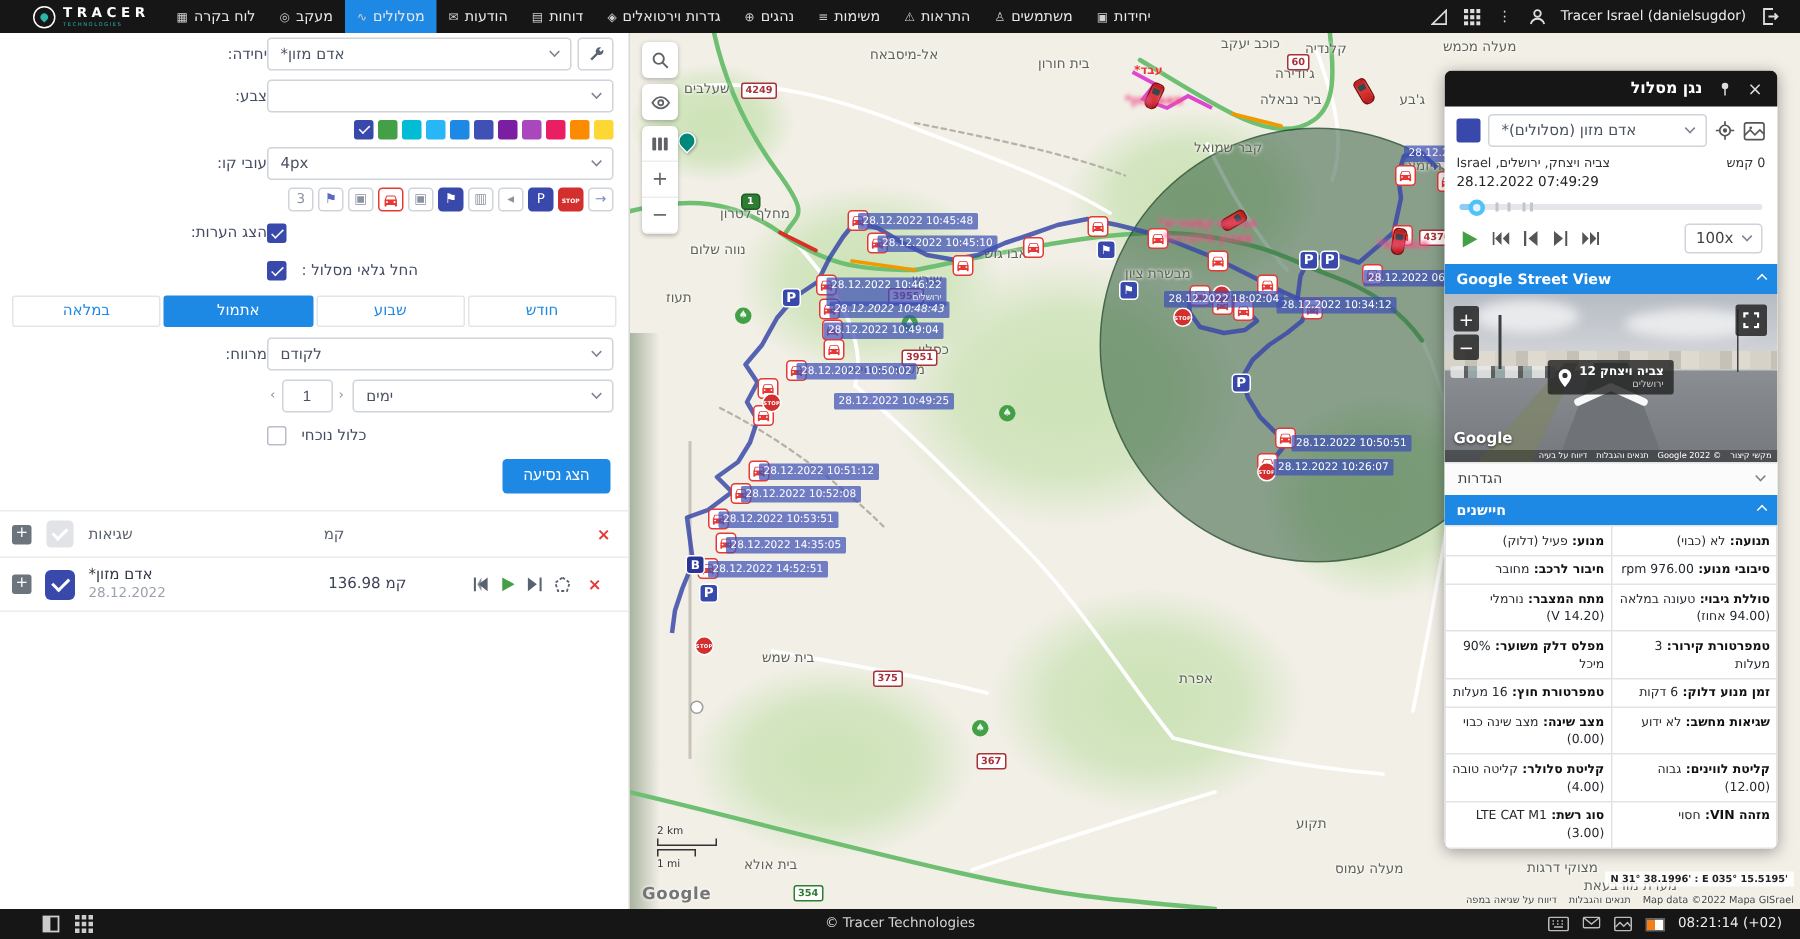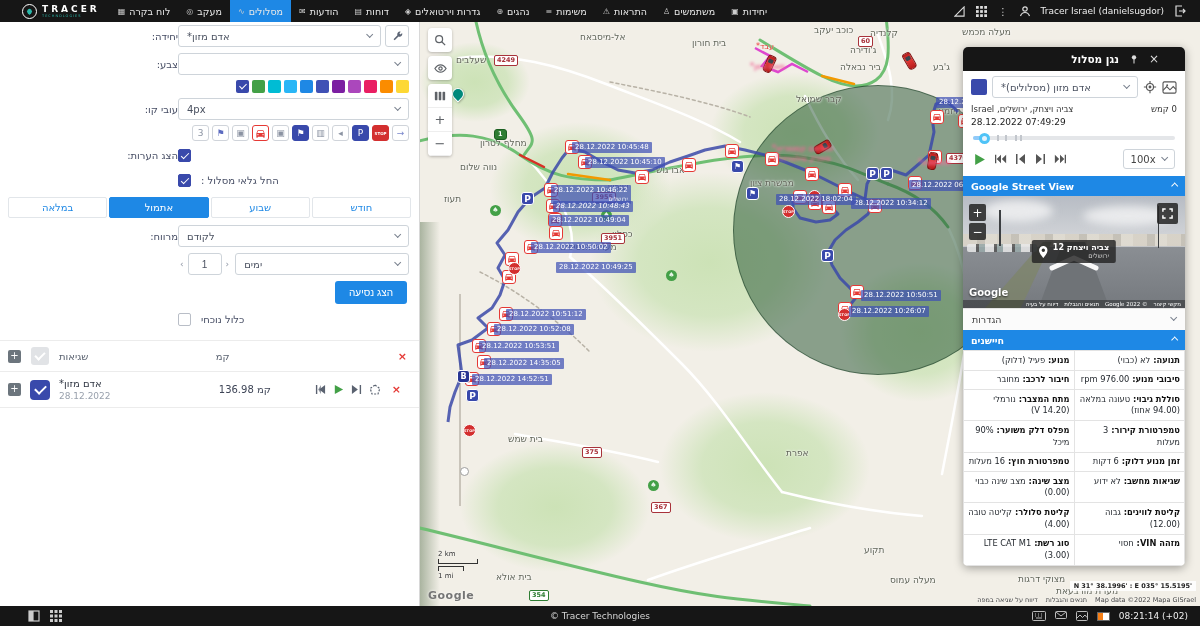--- a/index.html
+++ b/index.html
@@ -84,36 +84,36 @@
 .mk-car{width:14px;height:14px;background:#fff;border:1.5px solid #e53935;border-radius:3px}
 .mk-p{width:13px;height:13px;background:#3949ab;color:#fff;border:1px solid #fff;border-radius:3px;font-size:9px;font-weight:bold}
 .mk-b{width:13px;height:13px;background:#283593;color:#fff;border:1px solid #fff;border-radius:3px;font-size:8px;font-weight:bold}
 .mk-stop{width:13px;height:13px;background:#d32f2f;border:1.5px solid #fff;border-radius:50%;color:#fff;font-size:3.5px;font-weight:bold;letter-spacing:.2px}
 .mk-flag{width:13px;height:13px;background:#3949ab;border:1px solid #fff;border-radius:3px;color:#fff;font-size:8px}
 .mk-veh{width:9px;height:18px;background:linear-gradient(180deg,#b71c1c,#e53935 40%,#b71c1c);border-radius:3px 3px 4px 4px;border:1px solid #7f1010;position:absolute;z-index:5}
 .mk-veh::after{content:"";position:absolute;left:1px;right:1px;top:3px;height:4px;background:#37474f;border-radius:1px}
 .mk-tree{width:11px;height:11px;background:#43a047;border-radius:50%;color:#e8f5e9;font-size:7px;line-height:11px;text-align:center}
 .mk-pin{width:12px;height:12px;background:#00897b;border:1.5px solid #fff;border-radius:50% 50% 50% 0;transform:rotate(-45deg);box-shadow:0 1px 2px rgba(0,0,0,.3)}
 .mk-dot{width:9px;height:9px;background:#fff;border:1.5px solid #9e9e9e;border-radius:50%}
-.redlbl{position:absolute;color:#e53935;font-size:8px;font-weight:normal;white-space:nowrap;text-shadow:0 0 1px #fff;z-index:7}
+.redlbl{position:absolute;color:#e53935;font-size:8px;font-weight:bold;white-space:nowrap;text-shadow:0 0 1px #fff;z-index:7}
 .redlbl.blur{filter:blur(1.4px);color:#e91e63}
 .vline{position:absolute;left:39px;top:272px;width:1.5px;height:212px;background:#c9c4ba;z-index:2}
 .mapctl{position:absolute;left:8px;top:6px;display:flex;flex-direction:column;gap:4px;z-index:8}
 .mbtn{width:24px;height:24px;background:#fff;border-radius:4px;box-shadow:0 1px 3px rgba(0,0,0,.25);display:flex;align-items:center;justify-content:center;color:#5f6368;font-size:13px;cursor:pointer}
 .mgroup{display:flex;flex-direction:column;box-shadow:0 1px 3px rgba(0,0,0,.25);border-radius:4px;overflow:hidden}
 .mgroup .mbtn{box-shadow:none;border-radius:0;border-bottom:1px solid #eee}
 .scale{position:absolute;left:18px;bottom:26px;z-index:8;font-size:7px;color:#333;text-shadow:0 0 2px #fff}
 .scale .km{border-left:1.5px solid #333;border-right:1.5px solid #333;border-bottom:1.5px solid #333;width:40px;height:5px;margin-top:1px}
 .scale .mi{border-left:1.5px solid #333;border-right:1.5px solid #333;border-top:1.5px solid #333;width:26px;height:5px;margin-bottom:1px}
 .glogo{position:absolute;left:8px;bottom:4px;font-size:11px;font-weight:bold;color:#757575;text-shadow:0 0 3px #fff;z-index:8;letter-spacing:.5px}
 .coords{position:absolute;right:4px;bottom:15px;background:rgba(255,255,255,.85);color:#222;font-size:6.5px;font-weight:bold;padding:1px 4px;z-index:8}
 .mattr{position:absolute;right:4px;bottom:2px;display:flex;gap:8px;font-size:6.5px;color:#444;z-index:8;text-shadow:0 0 2px #fff}
 
 .rpanel{position:absolute;top:47px;right:15px;width:222px;background:#fff;border-radius:5px;box-shadow:0 2px 10px rgba(0,0,0,.35);z-index:50;overflow:hidden}
-.rp-head{height:24px;background:#161616;color:#fff;display:flex;align-items:center;justify-content:flex-end;gap:10px;padding:0 26px;font-size:10.5px}
+.rp-head{height:24px;background:#161616;color:#fff;display:flex;align-items:center;justify-content:flex-end;gap:10px;padding:0 10px;font-size:10.5px}
 .rp-head .ttl{font-weight:bold}
 .rp-ic{color:#ddd;cursor:pointer;display:flex;align-items:center}
 .rp-row{display:flex;align-items:center;gap:5px;padding:5px 8px}
 .colorbox{width:16px;height:16px;background:#3949ab;border-radius:2px;flex:none}
 .rp-info{display:flex;justify-content:space-between;align-items:flex-start;padding:1px 8px;font-size:8.5px;color:#333}
 .rp-date{padding:2px 8px;font-size:9px;color:#222}
 .track{height:4px;background:#e4e6e9;border-radius:2px;position:relative;margin:7px 10px 5px}
 .track .seg{position:absolute;left:0;width:9px;height:4px;background:#90caf9;border-radius:2px}
 .track .hd{position:absolute;left:6px;top:-3.5px;width:11px;height:11px;border-radius:50%;background:#e3f2fd;border:3px solid #4fc3f7;cursor:pointer}
 .track .tick{position:absolute;top:-1px;width:1.5px;height:6px;background:#c2c6cc}
@@ -339,29 +339,29 @@
         <span class="arr">‹</span>
         <input value="1" style="">
         <span class="arr">›</span>
       </div>
       <div class="sel">
           <span dir="rtl">ימים</span>
           <span class="chev"></span>
         </div>
     </div>
   </div>
-  <div class="row" style="justify-content:flex-end;padding-right:12px">
-    <button class="btn-primary" dir="rtl">הצג נסיעה</button>
-  </div>
   <div class="row">
     <span class="lbl"></span>
     <div class="ctrl">
       <span class="cb"></span>
       <span class="inline-lbl" dir="rtl">כלול נוכחי</span>
     </div>
+  </div>
+  <div class="row" style="justify-content:flex-end;padding-right:12px">
+    <button class="btn-primary" dir="rtl">הצג נסיעה</button>
   </div>
 
   <div class="obj-table">
     <div class="ot-row" style="color:#5a6270">
       <span class="plus">+</span>
       <span class="hd-cb"></span>
       <span class="ot-name" dir="rtl" style="text-align:left">שגיאות</span>
       <span class="ot-km" dir="rtl" style="text-align:left">קמ</span>
       <span class="ot-icons" style="width:76px"></span>
       <span class="xred">×</span>

